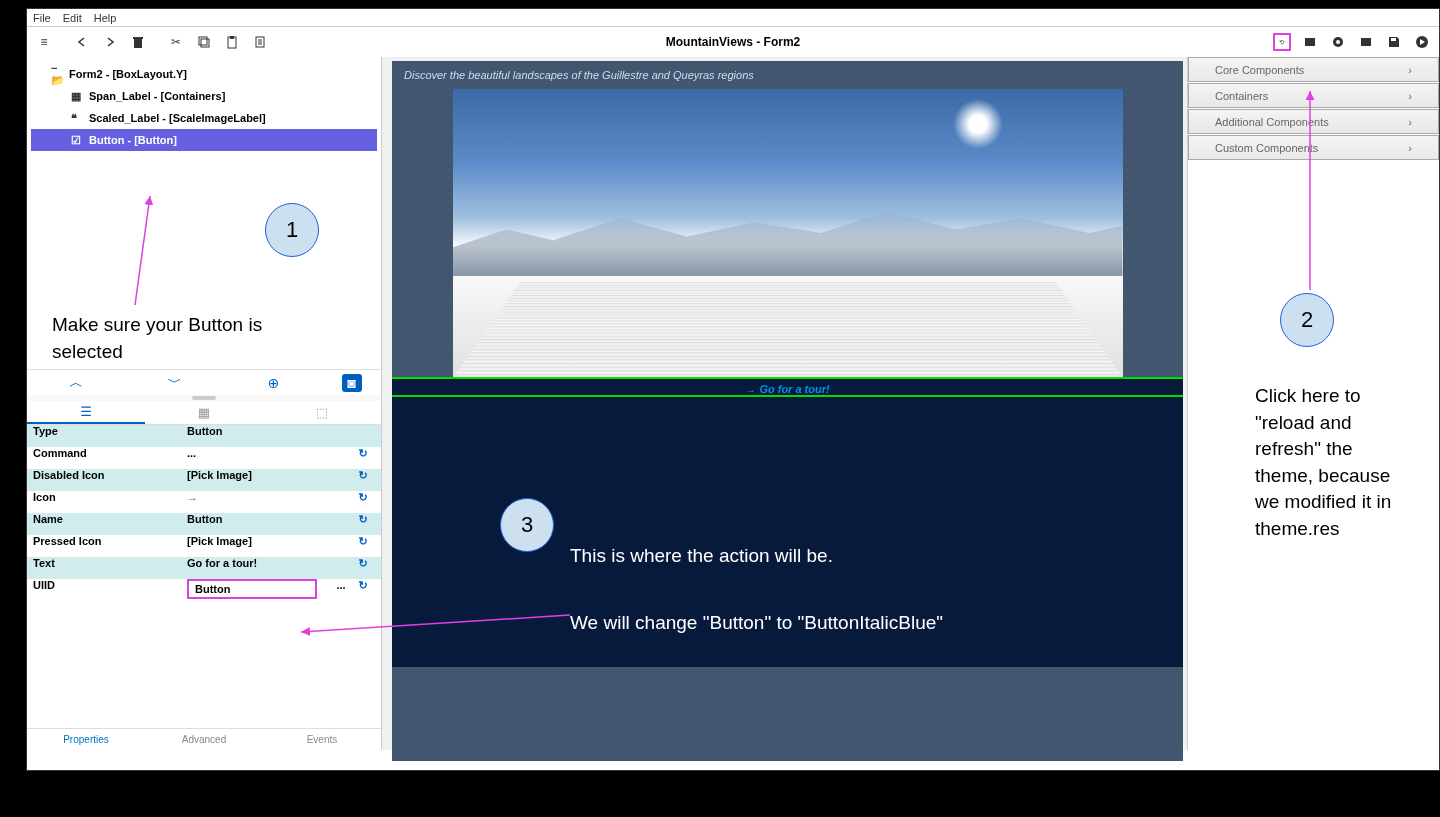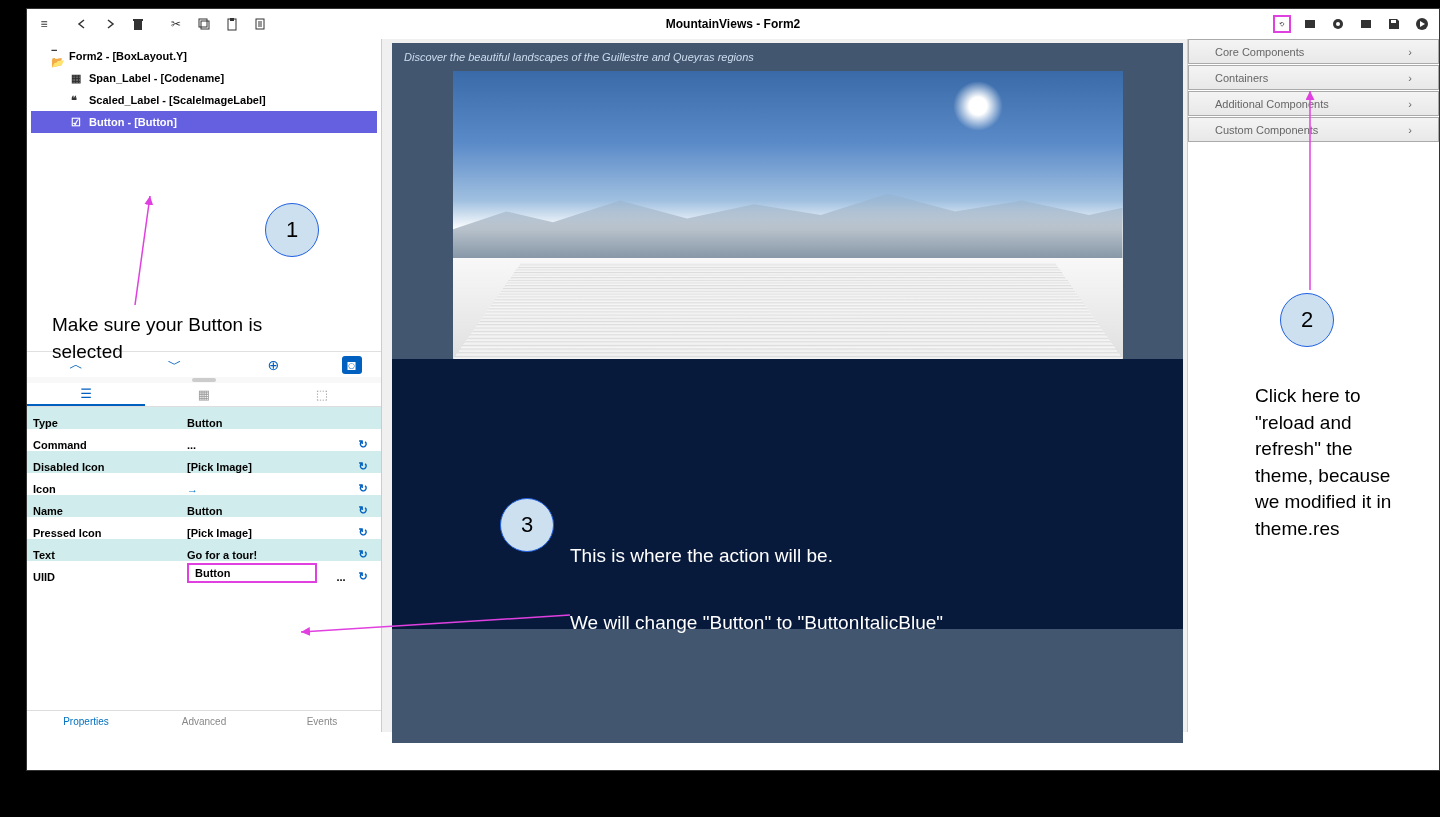--- a/index.html
+++ b/index.html
@@ -38,21 +38,21 @@
   .tc.blue { color: #0060c0; }
   .tc.box { background: #0060c0; color: #fff; width: 20px; height: 18px; border-radius: 3px; display: flex; align-items: center; justify-content: center; }
   .panel-divider { height: 6px; background: #f8f8f8; position: relative; }
   .panel-divider::after { content: ""; position: absolute; left: 50%; width: 24px; height: 4px; background: #ccc; border-radius: 2px; top: 1px; transform: translateX(-50%); }
   
   .prop-tabs { display: flex; height: 24px; border-bottom: 1px solid #ddd; }
   .prop-tab { flex: 1; display: flex; align-items: center; justify-content: center; color: #999; font-size: 13px; }
   .prop-tab.active { color: #0060c0; border-bottom: 2px solid #0060c0; }
   
   .props { flex: 1; overflow: auto; }
-  .prop-row { display: flex; height: 22px; align-items: flex-end; padding: 0 6px; font-size: 11px; font-weight: bold; }
+  .prop-row { display: flex; height: 22px; align-items: flex-start; padding: 0 6px; font-size: 11px; font-weight: bold; }
   .prop-row.alt { background: #d0ecec; }
   .prop-row .plabel { width: 138px; }
   .prop-row .pvalue { flex: 1; padding-left: 16px; }
   .prop-row .paction { width: 24px; color: #0060c0; text-align: center; }
   .uiid-input { border: 2px solid #e040e0; width: 130px; height: 20px; padding: 0 6px; font-size: 11px; font-weight: bold; }
   .dots { width: 20px; text-align: center; font-weight: bold; }
   
   .bottom-tabs { height: 22px; display: flex; }
   .bottom-tab { flex: 1; text-align: center; font-size: 10px; line-height: 22px; color: #888; border-top: 1px solid #ddd; }
   .bottom-tab.active { color: #0070c0; }
@@ -79,20 +79,25 @@
   .arrow-line { position: absolute; pointer-events: none; }
   
   svg.icon { width: 14px; height: 14px; }
 </style>
 </head>
 <body>
 
 <div class="window">
 
 
+  <div class="menubar">
+    <span>File</span>
+    <span>Edit</span>
+    <span>Help</span>
+  </div>
 
   <div class="toolbar">
     <div class="tb-icon">≡</div>
     <div style="width:10px"></div>
     <div class="tb-icon">
         <svg class="icon" viewBox="0 0 14 14">
           <path d="M9 3 L4 7 L9 11" stroke="#333" fill="none" stroke-width="1.5"></path>
         </svg>
       </div>
     <div class="tb-icon">
@@ -171,21 +176,21 @@
   <div class="main-area">
 
     <div class="left-panel">
       <div class="tree">
         <div class="tree-row">
           <span class="tree-icon">− 📂</span>
           <span>Form2 - [BoxLayout.Y]</span>
         </div>
         <div class="tree-row indent1">
           <span class="tree-icon">▦</span>
-          <span>Span_Label - [Codename]</span>
+          <span>Span_Label - [Containers]</span>
         </div>
         <div class="tree-row indent1">
           <span class="tree-icon">❝</span>
           <span>Scaled_Label - [ScaleImageLabel]</span>
         </div>
         <div class="tree-row indent1 selected">
           <span class="tree-icon">☑</span>
           <span>Button - [Button]</span>
         </div>
       </div>
@@ -257,20 +262,21 @@
 
     <div class="center-panel">
       <div class="canvas">
         <div class="canvas-text">Discover the beautiful landscapes of the Guillestre and Queyras regions</div>
         <div class="mountain-img">
           <div class="sky"></div>
           <div class="sun"></div>
           <div class="mountains"></div>
           <div class="snow"></div>
         </div>
+        <div class="go-button">→  Go for a tour!</div>
         <div class="dark-bottom"></div>
       </div>
     </div>
 
     <div class="right-panel">
       <div class="accordion-item">
           <span>Core Components</span>
           <span>›</span>
         </div>
       <div class="accordion-item">

